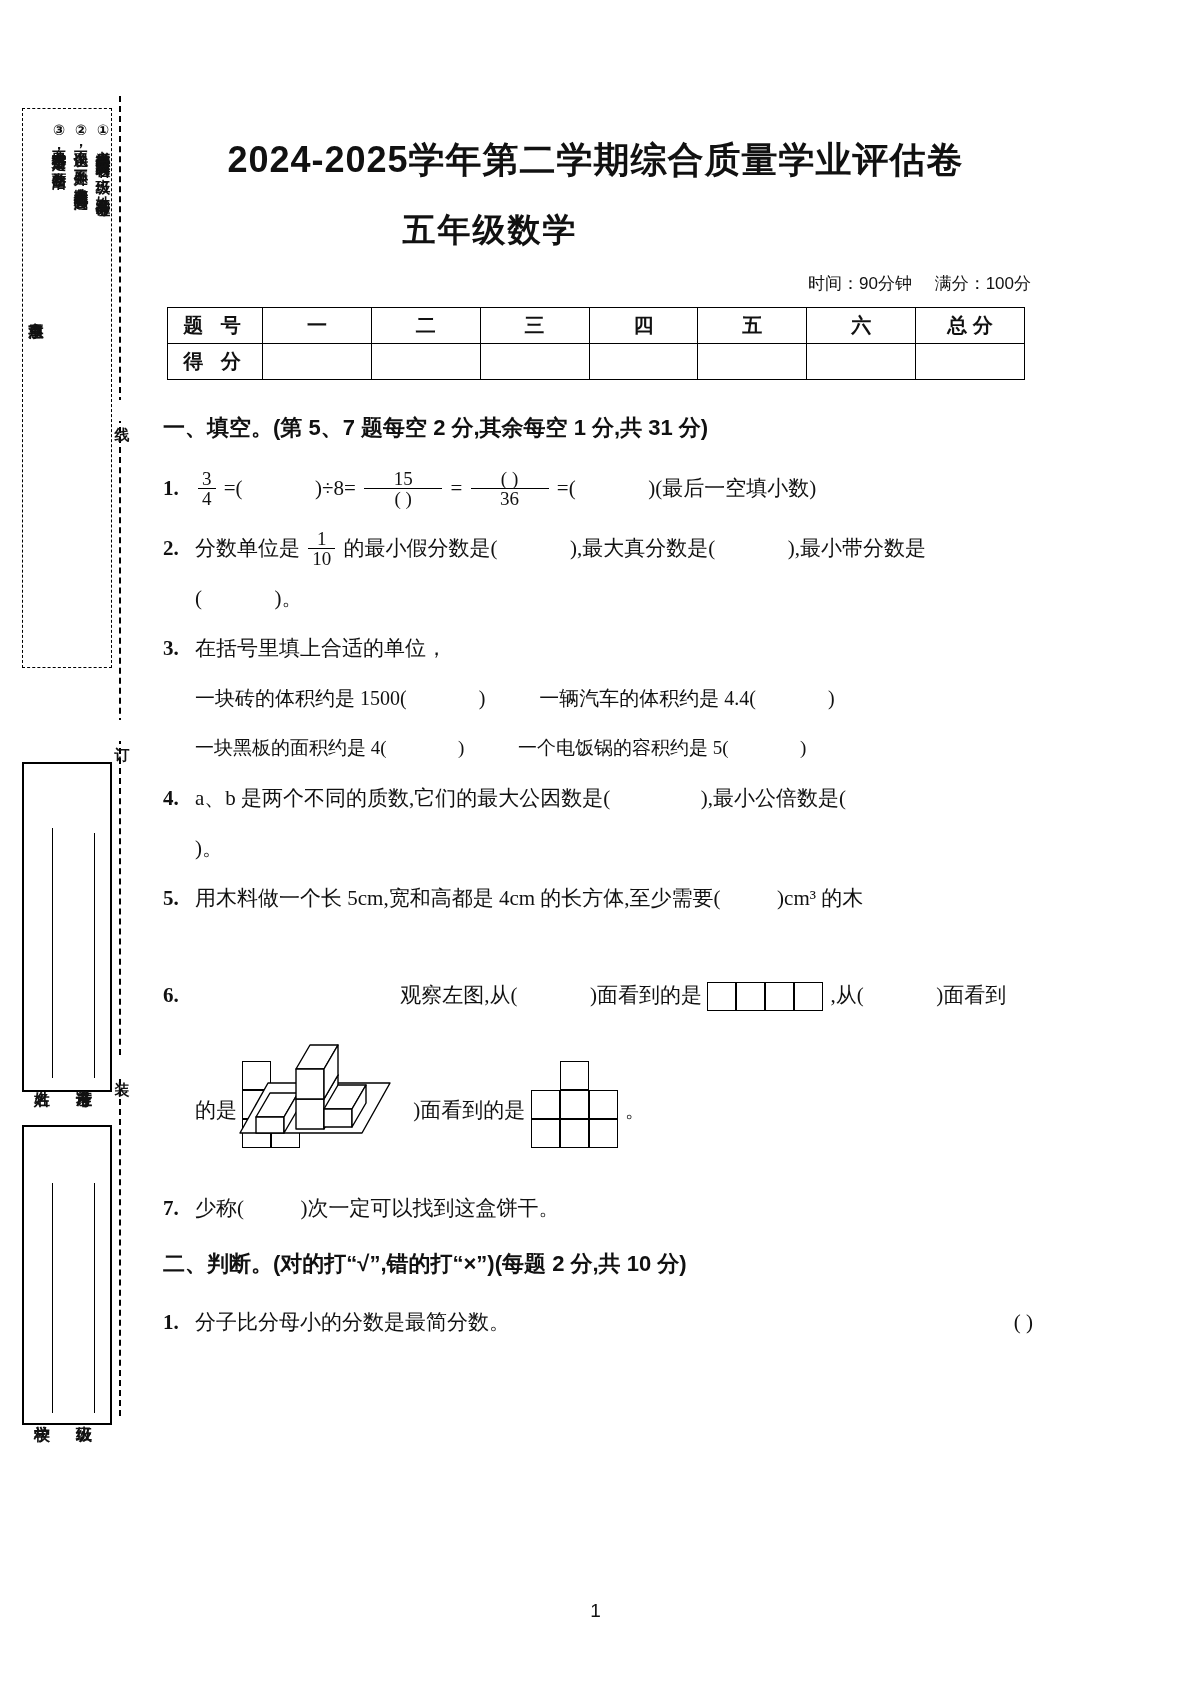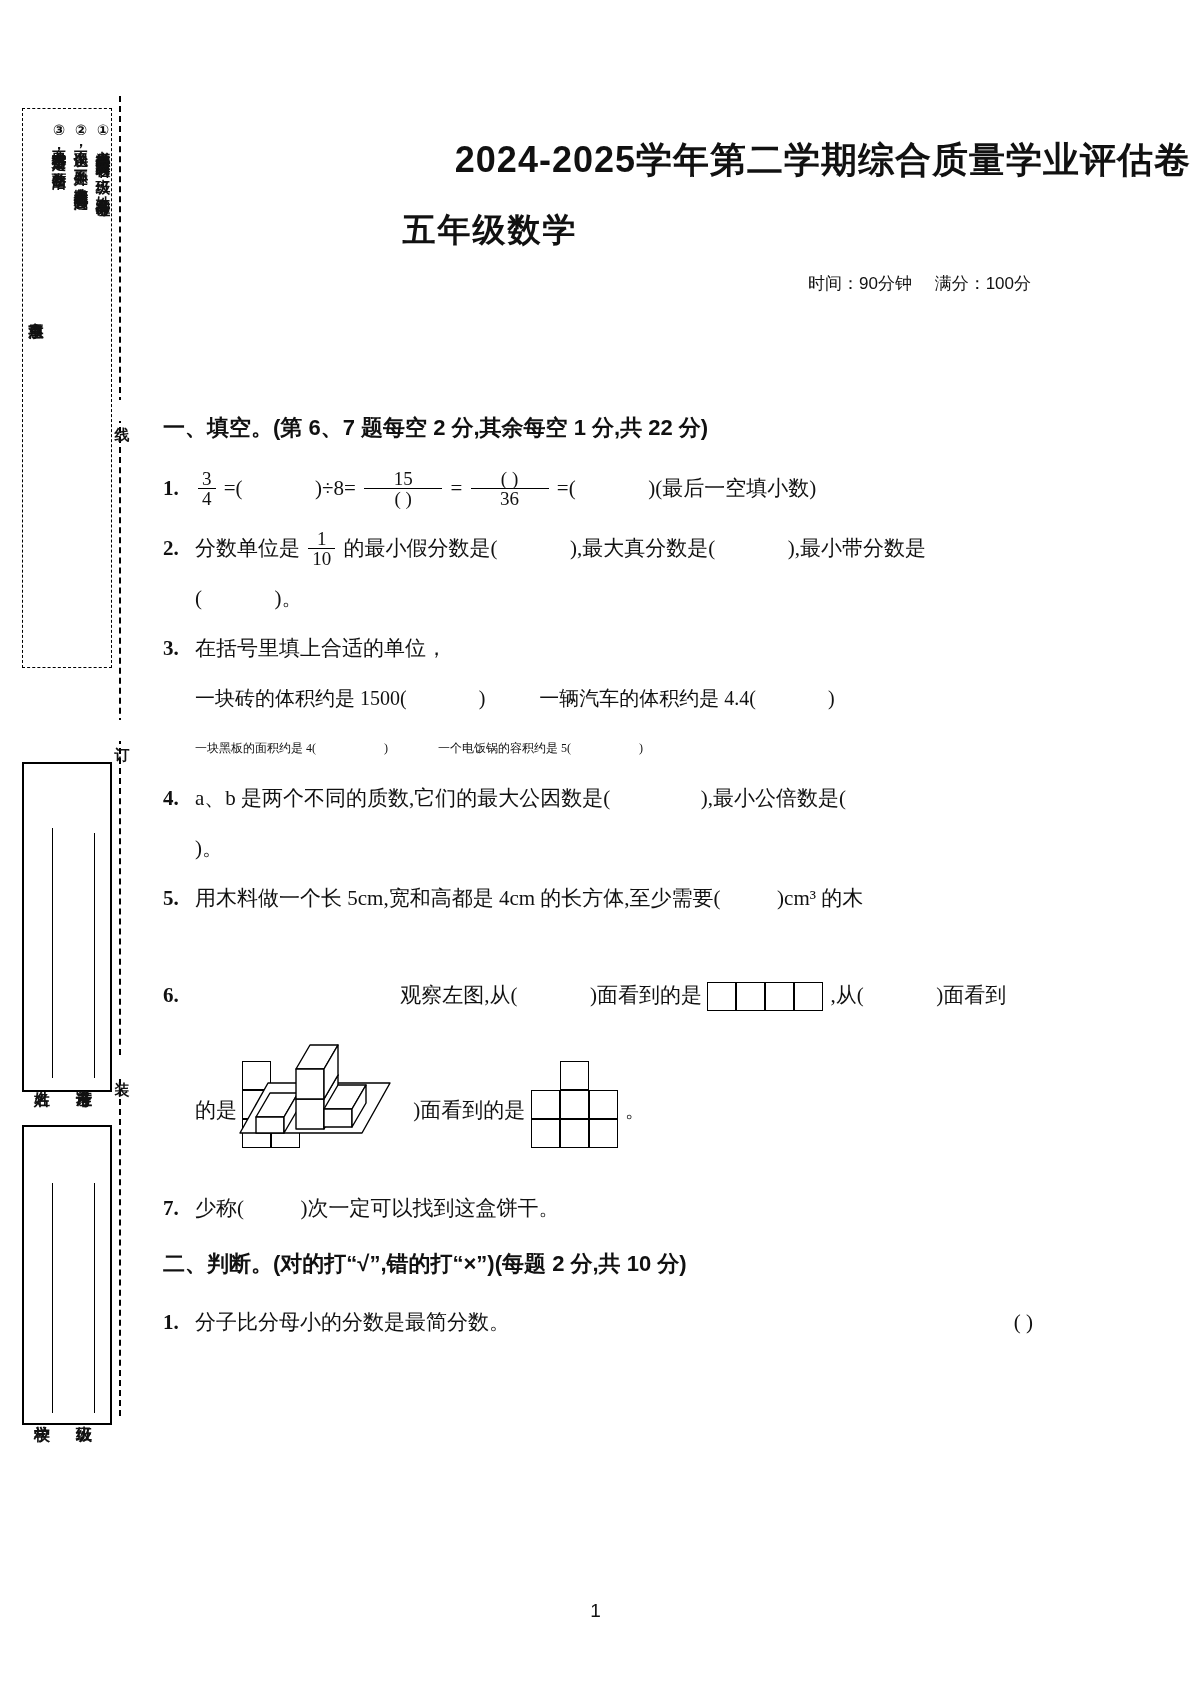--- a/index.html
+++ b/index.html
@@ -114,21 +114,21 @@
   }
   .id-rule{
     width:0;
     border-left:1.5px solid #000;
   }
 
   
   .title1{
     position:absolute;
     left:0; top:136px; width:1191px;
-    text-align:right;
+    text-align:center;
     font-size:36px;
     font-weight:bold;
     font-family:"Liberation Sans","DejaVu Sans",sans-serif;
     letter-spacing:1px;
   }
   .title2{
     position:absolute;
     left:0; top:208px; width:980px;
     text-align:center;
     font-size:33px;
@@ -285,24 +285,48 @@
     </div>
   </div>
 
   <div class="title1">2024-2025学年第二学期综合质量学业评估卷</div>
   <div class="title2">五年级数学</div>
   <div class="meta">
     <span>时间：90分钟</span>
     <span>满分：100分</span>
   </div>
 
+  <table class="score">
+    <tbody>
+        <tr>
+      <td class="hd">题 号</td>
+      <td>一</td>
+      <td>二</td>
+      <td>三</td>
+      <td>四</td>
+      <td>五</td>
+      <td>六</td>
+      <td>总 分</td>
+    </tr>
+    <tr>
+      <td class="hd">得 分</td>
+      <td></td>
+      <td></td>
+      <td></td>
+      <td></td>
+      <td></td>
+      <td></td>
+      <td></td>
+    </tr>
+  </tbody>
+    </table>
 
   <div class="content">
 
-    <div class="sec-head">一、填空。(第 6、7 题每空 2 分,其余每空 1 分,共 22 分)</div>
+    <div class="sec-head">一、填空。(第 5、7 题每空 2 分,其余每空 1 分,共 31 分)</div>
 
     <div class="q" style="margin-top:14px;">
       <span class="qnum">1.</span>
       <span class="frac">
         <span class="num">3</span>
         <span class="den">4</span>
       </span>
       <span>=(</span>
       <span class="gap-m"></span>
       <span>)÷8=</span>
@@ -345,21 +369,21 @@
     </div>
     <div class="q indent" style="font-size:20px;">
       <span>一块砖的体积约是 1500(</span>
       <span class="gap-m"></span>
       <span>)</span>
       <span class="sp"></span>
       <span>一辆汽车的体积约是 4.4(</span>
       <span class="gap-m"></span>
       <span>)</span>
     </div>
-    <div class="q indent" style="font-size:12px;">
+    <div class="q indent" style="font-size:19px;">
       <span>一块黑板的面积约是 4(</span>
       <span class="gap-m"></span>
       <span>)</span>
       <span class="sp"></span>
       <span>一个电饭锅的容积约是 5(</span>
       <span class="gap-m"></span>
       <span>)</span>
     </div>
 
     <div class="q">

